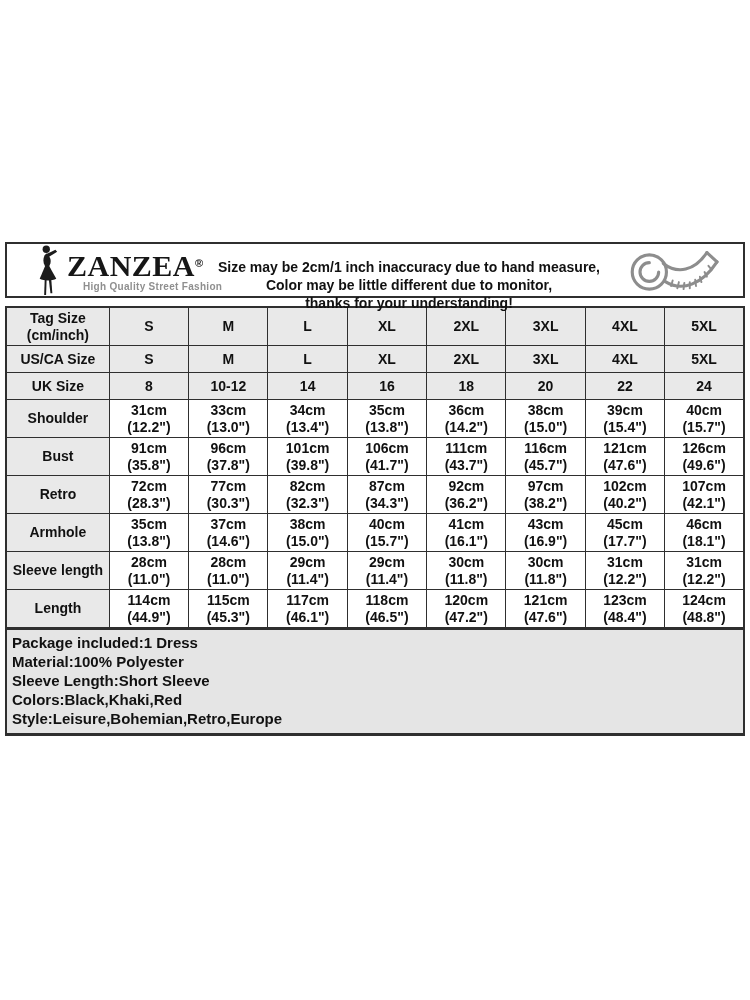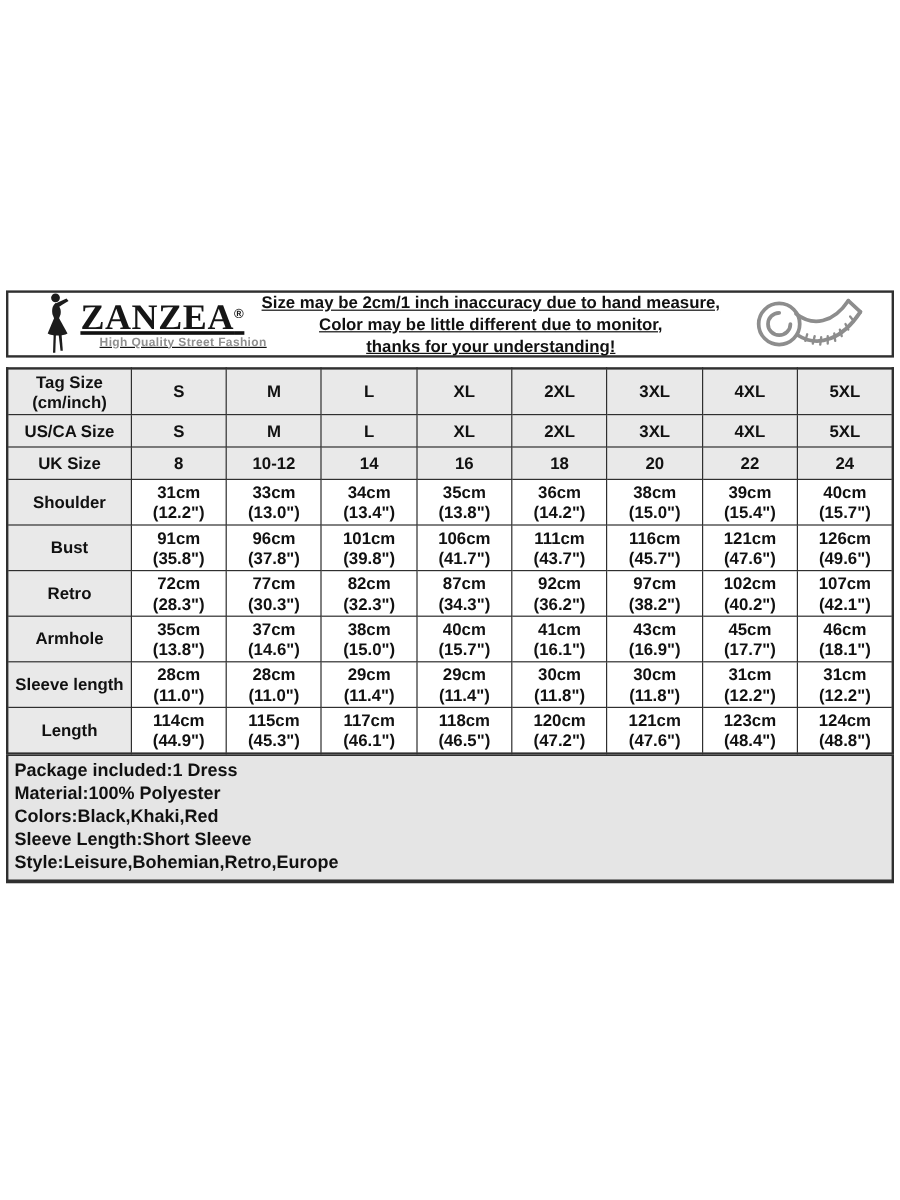--- a/index.html
+++ b/index.html
@@ -12,21 +12,21 @@
   html,body{margin:0;padding:0;background:#ffffff;}
   body{
     width:750px;height:1000px;overflow:hidden;
     font-family:"Liberation Sans",sans-serif;color:var(--ink);
   }
   .sheet{width:740px;margin:242px auto 0;}
 
   
   .header-box{
     box-sizing:border-box;height:56px;border:2px solid var(--border);
-    display:flex;align-items:center;margin-bottom:8px;background:#fff;text-decoration:underline;
+    display:flex;align-items:flex-start;margin-bottom:8px;background:#fff;
   }
   .logo{display:flex;align-items:center;width:196px;box-sizing:border-box;padding-left:26px;flex:none;}
   .logo svg{flex:none;}
   .logo-text{margin-left:4px;line-height:1;}
   .brand-line{font-family:"Liberation Serif",serif;font-weight:bold;font-size:30px;letter-spacing:.5px;color:#161616;white-space:nowrap;}
   .reg{font-size:11px;vertical-align:9px;font-family:"Liberation Sans",sans-serif;}
   .tagline{font-size:10px;font-weight:bold;color:var(--tagline);letter-spacing:.3px;margin-top:1px;white-space:nowrap;padding-left:16px;}
   .notice{flex:1;text-align:center;font-weight:bold;font-size:14px;line-height:18px;padding:14px 2px;}
   .tape-wrap{width:128px;flex:none;display:flex;justify-content:center;align-items:center;padding-right:8px;box-sizing:border-box;}
   .tape-svg *{stroke:var(--icon);fill:none;stroke-linecap:round;stroke-linejoin:round;}
@@ -415,18 +415,18 @@
             <div>124cm</div>
             <div>(48.8")</div>
           </td>
         </tr>
       </tbody>
   </table>
 
   <div class="details-box">
       <div>Package included:1 Dress</div>
       <div>Material:100% Polyester</div>
+      <div>Sleeve Length:Short Sleeve</div>
       <div>Colors:Black,Khaki,Red</div>
-      <div>Sleeve Length:Short Sleeve</div>
       <div>Style:Leisure,Bohemian,Retro,Europe</div>
     </div>
 
 </div>
 
 </body></html>

